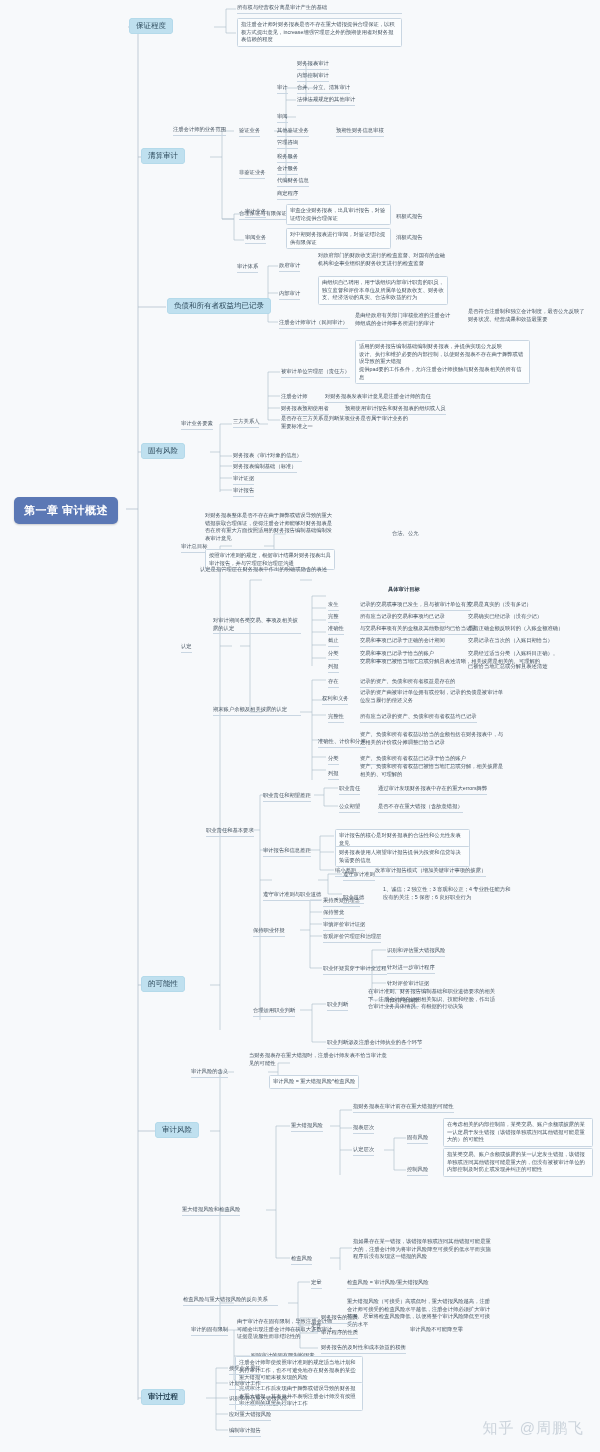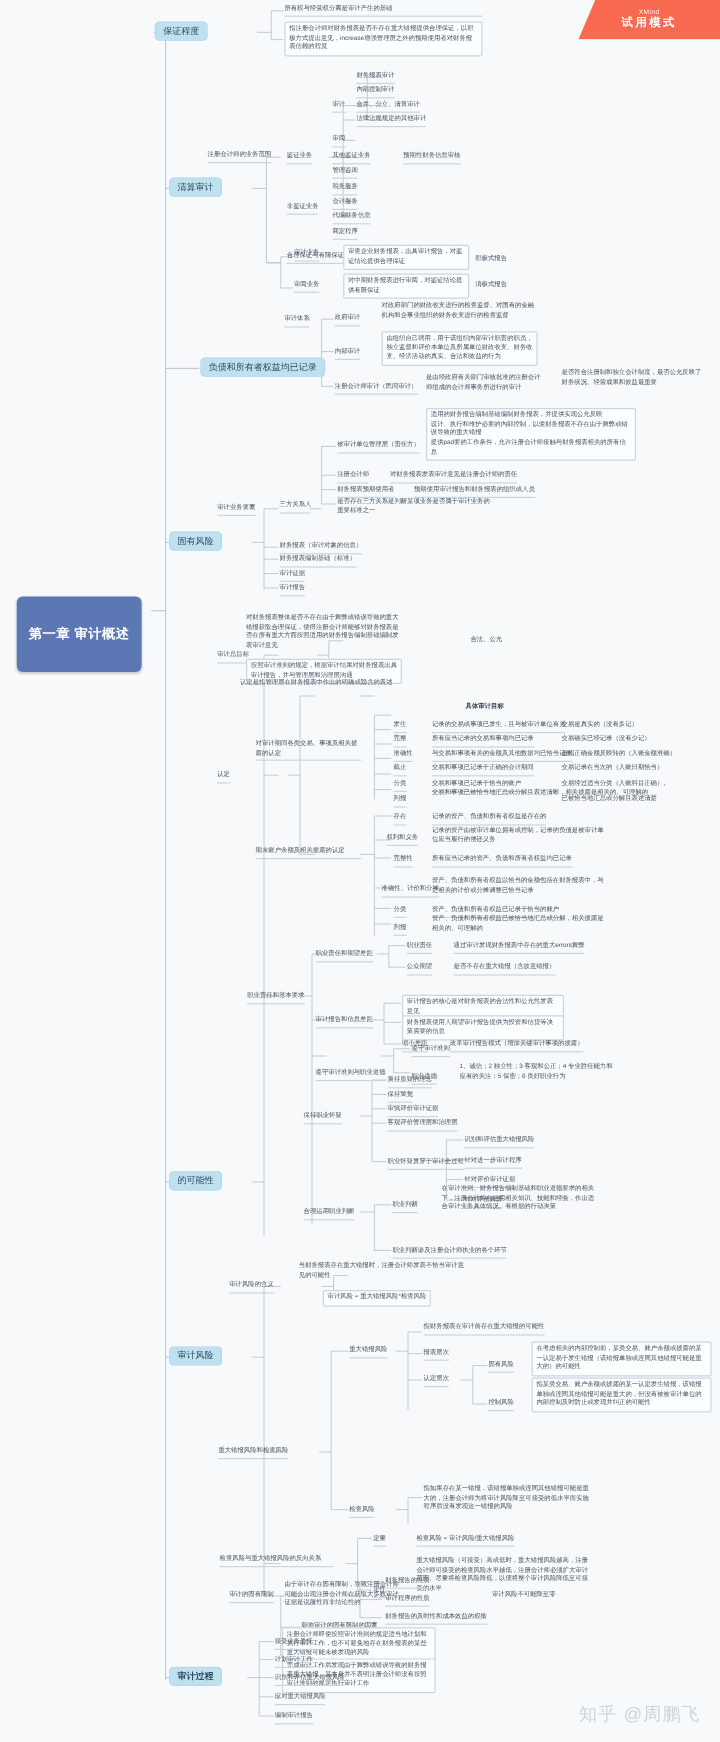--- a/index.html
+++ b/index.html
@@ -9,21 +9,21 @@
     font-family:"Liberation Sans","DejaVu Sans",sans-serif;
     color:#3b4a5a;
   }
   #canvas { position:absolute; inset:0; }
   svg#links { position:absolute; left:0; top:0; width:600px; height:1452px; pointer-events:none; }
   .node { position:absolute; }
 
   
   .root {
     background:#5b78b5; color:#ffffff; font-weight:bold;
-    border-radius:5px; padding:24px 10px; font-size:11px;
+    border-radius:5px; padding:6px 10px; font-size:11px;
     letter-spacing:.5px; white-space:nowrap;
     box-shadow:0 1px 2px rgba(0,0,0,.18);
   }
   
   .lv1 {
     background:#bfe0ef; color:#2d4a5c; border-radius:4px;
     padding:3px 7px; font-size:7.5px; white-space:nowrap;
     box-shadow:inset 0 0 0 .5px #a9d3e6;
   }
   
@@ -235,21 +235,21 @@
   <div class="node tx u nw" style="left:323px; top:965px;">职业怀疑贯穿于审计全过程</div>
   <div class="node tx u nw" style="left:387px; top:947px;">识别和评估重大错报风险</div>
   <div class="node tx u nw" style="left:387px; top:964px;">针对进一步审计程序</div>
   <div class="node tx u nw" style="left:387px; top:980px;">针对评价审计证据</div>
   <div class="node tx u nw" style="left:387px; top:997px;">针对评价舞弊</div>
   <div class="node tx u nw" style="left:253px; top:1007px;">合理运用职业判断</div>
   <div class="node tx u nw" style="left:327px; top:1001px;">职业判断</div>
   <div class="node tx" style="left:368px; top:988px; width:128px;">在审计准则、财务报告编制基础和职业道德要求的相关下，注册会计师在运用相关知识、技能和经验，作出适合审计业务具体情况、有根据的行动决策</div>
   <div class="node tx u nw" style="left:327px; top:1039px;">职业判断渗及注册会计师执业的各个环节</div>
 
-  <div class="node lv1" style="left:141px; top:1122px;">审计风险</div>
+  <div class="node lv1" style="left:155px; top:1122px;">审计风险</div>
   <div class="node tx u nw" style="left:191px; top:1068px;">审计风险的含义</div>
   <div class="node tx" style="left:249px; top:1052px; width:138px;">当财务报表存在重大错报时，注册会计师发表不恰当审计意见的可能性</div>
   <div class="node tx bx nw" style="left:269px; top:1075px;">审计风险 = 重大错报风险*检查风险</div>
   <div class="node tx u nw" style="left:182px; top:1206px;">重大错报风险和检查风险</div>
   <div class="node tx u nw" style="left:291px; top:1122px;">重大错报风险</div>
   <div class="node tx u nw" style="left:353px; top:1103px;">指财务报表在审计前存在重大错报的可能性</div>
   <div class="node tx u nw" style="left:353px; top:1124px;">报表层次</div>
   <div class="node tx u nw" style="left:353px; top:1146px;">认定层次</div>
   <div class="node tx u nw" style="left:407px; top:1134px;">固有风险</div>
   <div class="node tx bx" style="left:443px; top:1118px; width:150px;">在考虑相关的内部控制前，某类交易、账户余额或披露的某一认定易于发生错报（该错报单独或连同其他错报可能是重大的）的可能性</div>
@@ -272,20 +272,16 @@
   <div class="node tx bx" style="left:235px; top:1356px; width:128px;">注册会计师即使按照审计准则的规定适当地计划和执行审计工作，也不可避免地存在财务报表的某些重大错报可能未被发现的风险</div>
   <div class="node tx bx" style="left:235px; top:1382px; width:128px;">完成审计工作后发现由于舞弊或错误导致的财务报表重大错报，其本身并不表明注册会计师没有按照审计准则的规定执行审计工作</div>
 
   <div class="node lv1" style="left:141px; top:1389px;font-weight:bold;">审计过程</div>
   <div class="node tx u nw" style="left:229px; top:1365px;">接受业务委托</div>
   <div class="node tx u nw" style="left:229px; top:1380px;">计划审计工作</div>
   <div class="node tx u nw" style="left:229px; top:1395px;">识别和评估重大错报风险</div>
   <div class="node tx u nw" style="left:229px; top:1411px;">应对重大错报风险</div>
   <div class="node tx u nw" style="left:229px; top:1427px;">编制审计报告</div>
 
-  <div class="xmind-badge">
-    <span class="xm">XMind</span>
-    <span class="tm">试用模式</span>
-  </div>
 
   <div class="watermark">知乎 @周鹏飞</div>
 
 </div>
 
 </body></html>

